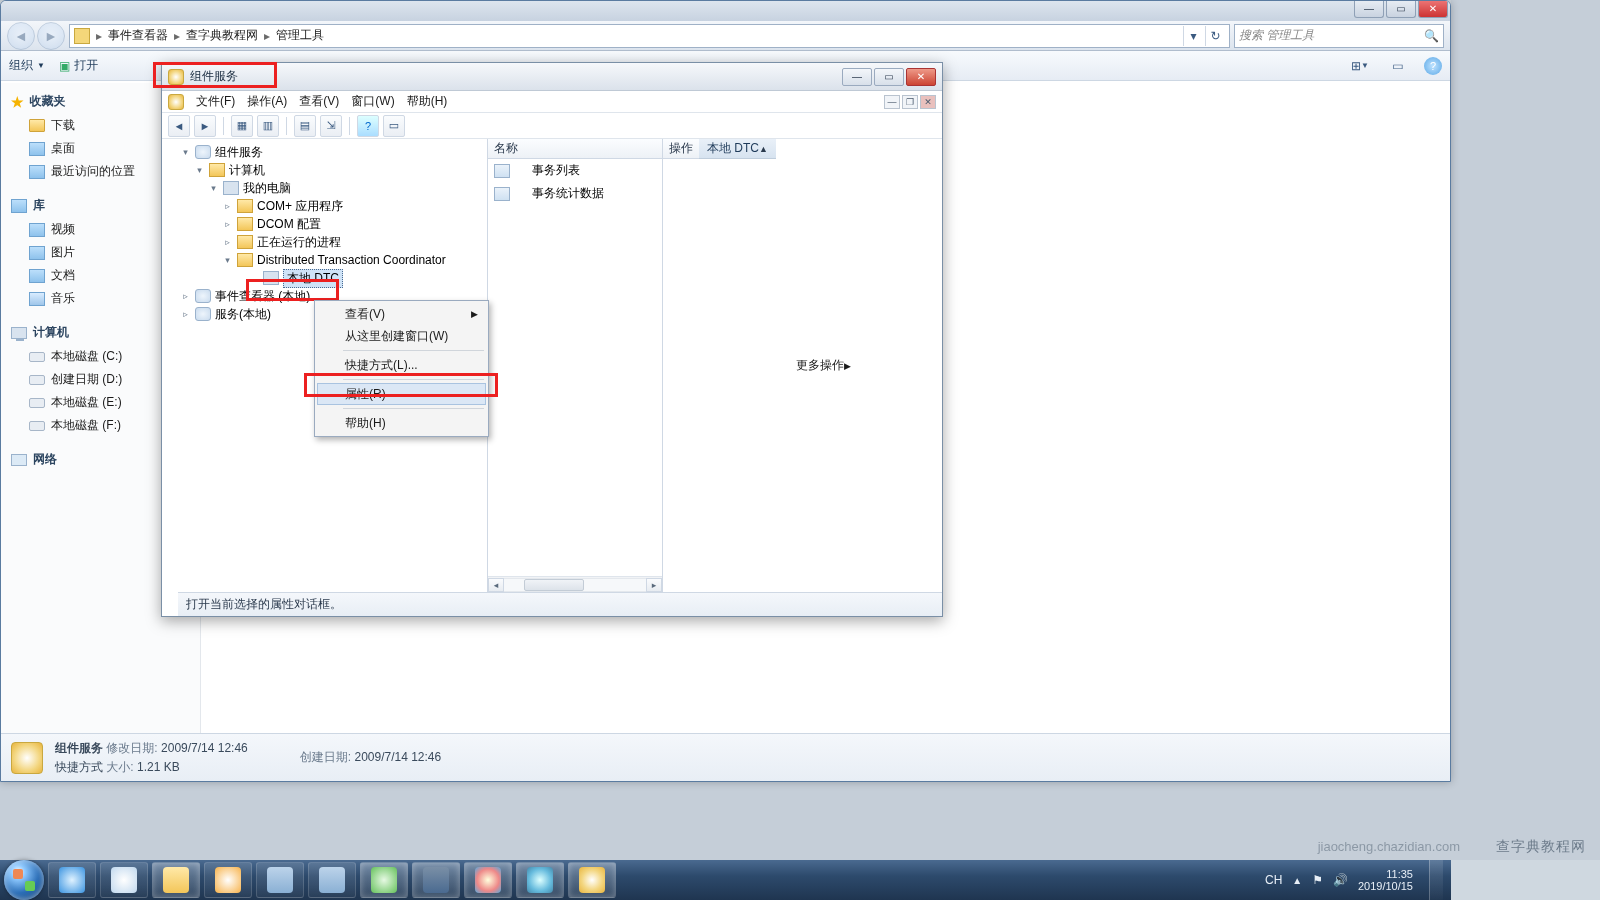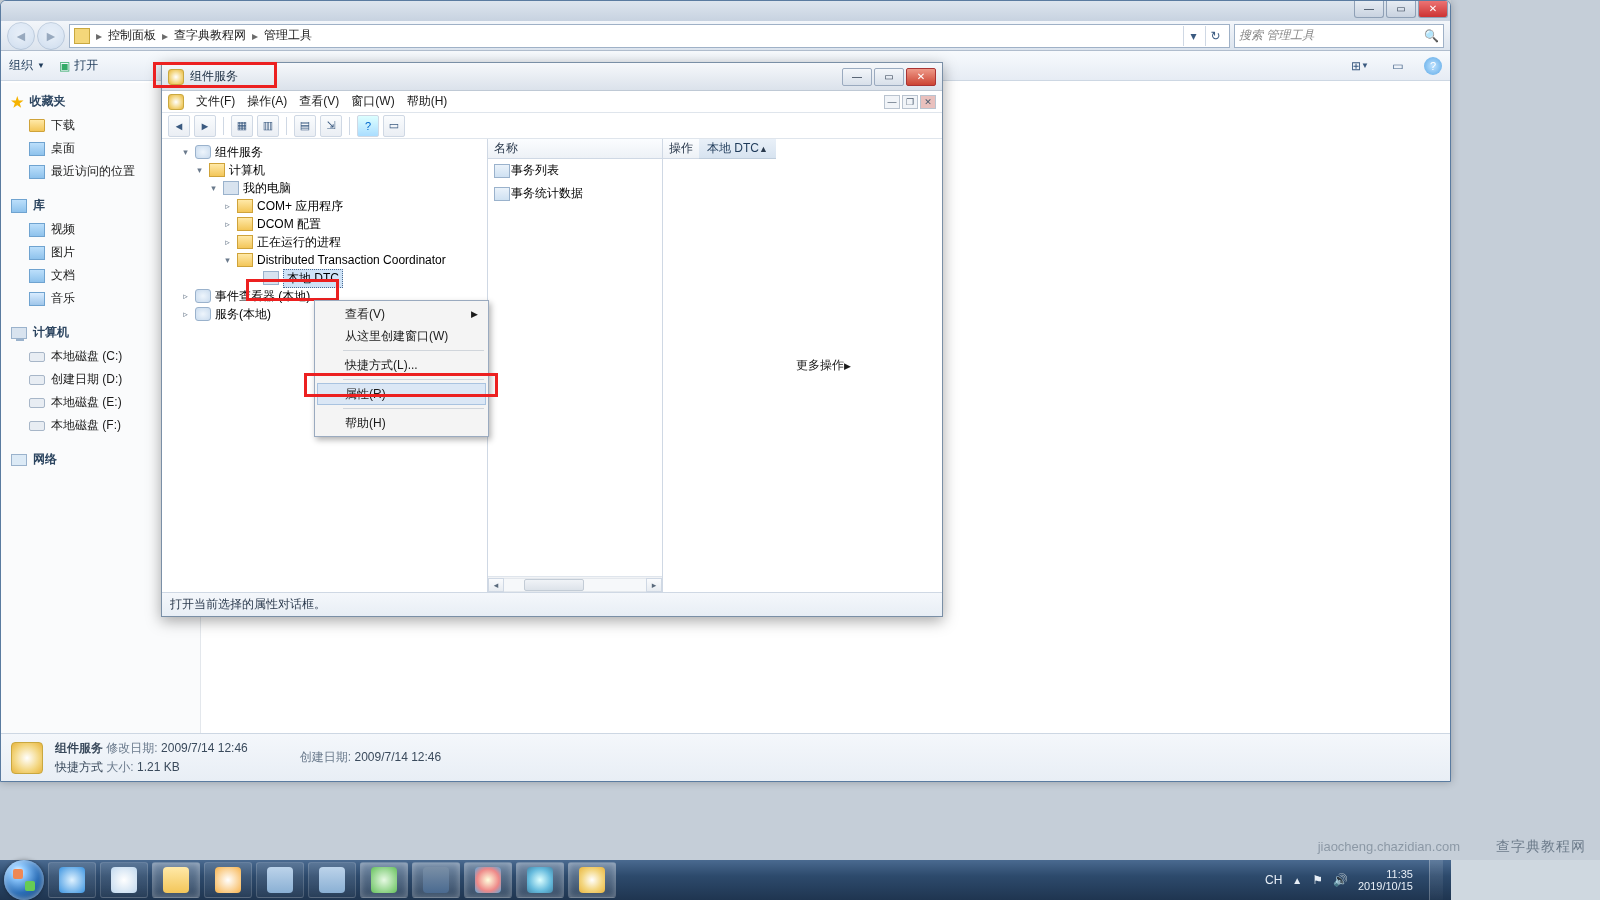--- a/index.html
+++ b/index.html
@@ -78,35 +78,35 @@
 .tree-tw { width:11px; text-align:center; color:#6a7a8c; font-size:9px;}
 .tree-icon { width:16px; height:14px; margin:0 4px;}
 .ti-root { background:linear-gradient(#e8edf3,#cfd8e4); border:1px solid #aab8c8;}
 .ti-fold { background:linear-gradient(#ffe9a8,#f3c659); border:1px solid #cfa33a;}
 .ti-comp { background:#d8e3ef; border:1px solid #9ab2cc;}
 .ti-svc  { background:radial-gradient(#eef5fc,#c9dbee); border:1px solid #9ab2cc; border-radius:3px;}
 .tree-sel { background:#cfe3f7; border:1px dotted #4a6a90; padding:0 3px;}
 
 .mmc-mid { width:175px; border-right:1px solid #cfd8e4; display:flex; flex-direction:column;}
 .col-head { height:20px; background:linear-gradient(#fbfdff,#edf1f6); border-bottom:1px solid #cfd8e4; padding:0 6px; display:flex; align-items:center; color:#2b3a4d;}
-.mid-item { display:flex; align-items:center; gap:1px; padding:3px 6px;}
+.mid-item { display:flex; align-items:center; gap:22px; padding:3px 6px;}
 .mid-icon { width:16px; height:14px; background:linear-gradient(#eaf2fa,#cfe1f2); border:1px solid #9ab2cc;}
 .mid-scroll { margin-top:auto; height:16px; background:#f1f3f6; border-top:1px solid #dfe5ec; display:flex; align-items:center;}
 .sbtn { width:16px; height:14px; background:linear-gradient(#fafbfd,#e8ecf1); border:1px solid #cfd8e4; display:flex; align-items:center; justify-content:center; font-size:9px; color:#5a6a7c;}
 .strack { flex:1; height:14px; background:#f6f8fa; border-top:1px solid #e4e8ed; border-bottom:1px solid #e4e8ed;}
 .sthumb { width:60px; height:12px; background:linear-gradient(#f0f3f7,#dde3ea); border:1px solid #c3ccd6; border-radius:2px; margin-left:20px;}
 
 .mmc-act { flex:1; display:flex; flex-direction:row;}
 .act-head { height:20px; background:linear-gradient(#fbfdff,#edf1f6); border-bottom:1px solid #cfd8e4; padding:0 6px; display:flex; align-items:center; color:#2b3a4d;}
 .act-title { height:20px; background:linear-gradient(#e9f0f8,#d7e3f0); border-bottom:1px solid #bfcddc; padding:0 8px; display:flex; align-items:center; color:#1f3b5a;}
 .act-title .up { margin-left:auto; font-size:9px; color:#2b3a4d;}
 .act-item { padding:4px 20px; display:flex; align-items:center; color:#1a1a1a;}
 .act-item .ar { margin-left:auto; font-size:9px;}
 
-.mmc-status { position:absolute; left:0; right:0; bottom:0; height:24px; background:linear-gradient(#f4f7fb,#e8eef5); border-top:1px solid #cfd8e4; display:flex; align-items:center; padding:0 8px; color:#2b3a4d;}
+.mmc-status { position:absolute; left:16px; right:0; bottom:0; height:24px; background:linear-gradient(#f4f7fb,#e8eef5); border-top:1px solid #cfd8e4; display:flex; align-items:center; padding:0 8px; color:#2b3a4d;}
 
 
 .ctx { position:absolute; width:175px; background:#f4f4f4; border:1px solid #9aaabf; box-shadow:2px 3px 6px rgba(0,0,0,.3); padding:2px;}
 .ctx-item { height:22px; display:flex; align-items:center; padding:0 8px 0 28px; color:#1a1a1a; position:relative;}
 .ctx-item .ar { position:absolute; right:8px; font-size:9px;}
 .ctx-item.hov { background:#dbe7f5; border:1px solid #a9c3e0; padding:0 7px 0 27px;}
 .ctx-sep { height:1px; background:#d0d5db; margin:3px 2px 3px 26px;}
 
 
 .taskbar { position:absolute; left:0; bottom:0; width:1451px; height:40px; background:linear-gradient(#4a6a90 0%, #2d4a6c 40%, #1f3550 100%); display:flex; align-items:center; padding:0 4px;}
@@ -154,21 +154,21 @@
   </div>
 
   <div class="addressbar-row">
     <div class="navbtns">
       <div class="navcircle dim">◄</div>
       <div class="navcircle dim">►</div>
     </div>
     <div class="addressbox">
       <div class="addr-icon"></div>
       <span class="addr-sep">▸</span>
-      <span class="addr-seg">控制面板</span>
+      <span class="addr-seg">事件查看器</span>
       <span class="addr-sep">▸</span>
       <span class="addr-seg">查字典教程网</span>
       <span class="addr-sep">▸</span>
       <span class="addr-seg">管理工具</span>
       <div class="addr-tail">
         <div class="addr-btn">▾</div>
         <div class="addr-btn">↻</div>
       </div>
     </div>
     <div class="searchbox">

